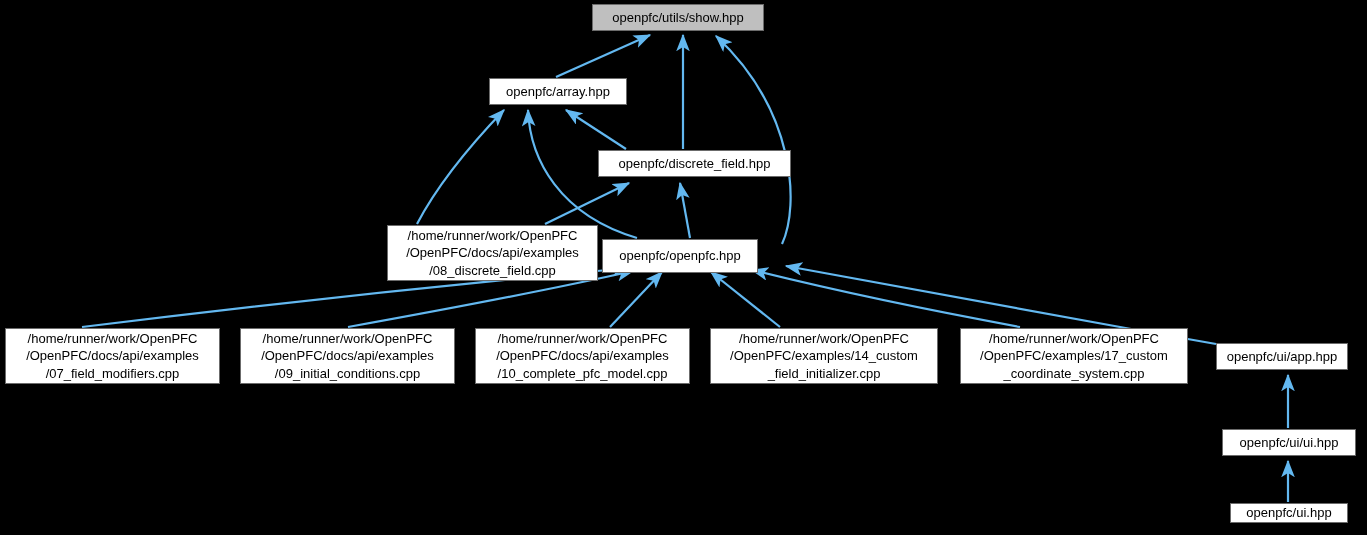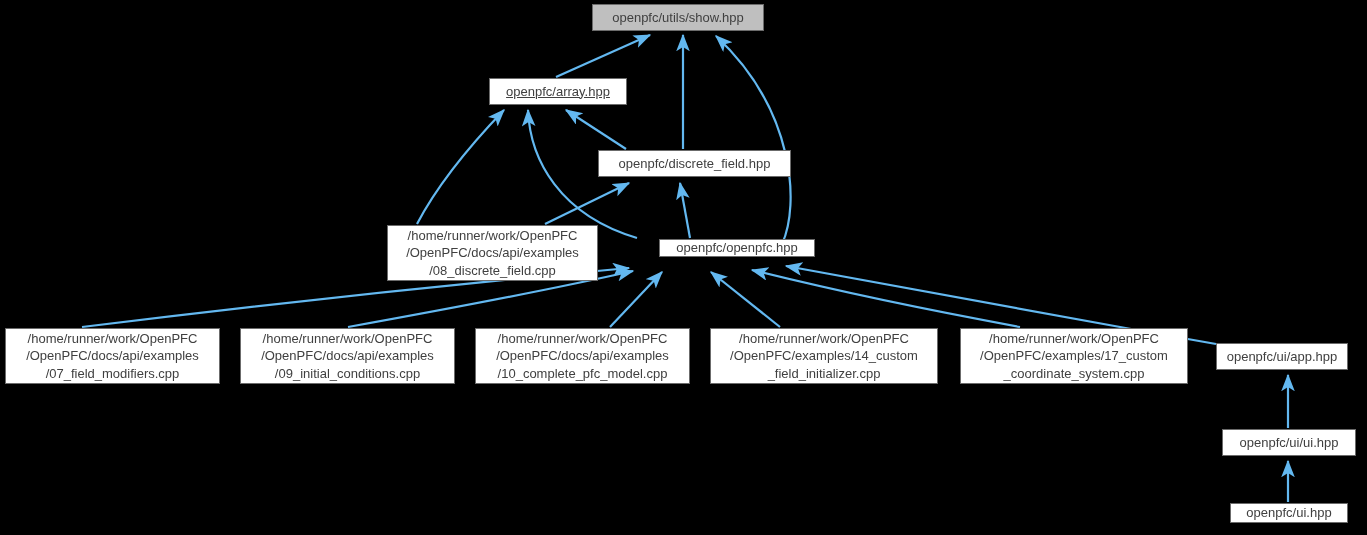--- a/index.html
+++ b/index.html
@@ -27,21 +27,21 @@
     top: 0;
     width: 1367px;
     height: 535px;
     pointer-events: none;
   }
   .node {
     position: absolute;
     box-sizing: border-box;
     border: 1px solid #6b6b6b;
     background: #ffffff;
-    color: #404040;
+    color: #000000;
     font-size: 13px;
     line-height: 17.5px;
     text-align: center;
     display: flex;
     align-items: center;
     justify-content: center;
     white-space: pre-line;
     letter-spacing: 0px;
   }
   .node.root {
@@ -81,26 +81,26 @@
     <path d="M348,327 C470,305 580,283 633,271" fill="none" stroke="#63b8f0" stroke-width="2.2" marker-end="url(#arrowhead)"></path>
     <path d="M610,327 L662,272" fill="none" stroke="#63b8f0" stroke-width="2.2" marker-end="url(#arrowhead)"></path>
     <path d="M780,327 L711,272" fill="none" stroke="#63b8f0" stroke-width="2.2" marker-end="url(#arrowhead)"></path>
     <path d="M1020,327 C900,305 800,282 752,270" fill="none" stroke="#63b8f0" stroke-width="2.2" marker-end="url(#arrowhead)"></path>
     <path d="M1216,344 C1050,315 860,280 786,266" fill="none" stroke="#63b8f0" stroke-width="2.2" marker-end="url(#arrowhead)"></path>
 
     <path d="M1288,428 L1288,375" fill="none" stroke="#63b8f0" stroke-width="2.2" marker-end="url(#arrowhead)"></path>
     <path d="M1288,502 L1288,461" fill="none" stroke="#63b8f0" stroke-width="2.2" marker-end="url(#arrowhead)"></path>
   </svg>
 <div class="node root" style="left: 592px; top: 4px; width: 172px; height: 27px; border-color: rgb(107, 107, 107); background: rgb(191, 191, 191);"><span class="label">openpfc/utils/show.hpp</span></div>
-    <div class="node" style="left: 489px; top: 78px; width: 138px; height: 27px; border-color: rgb(107, 107, 107); background: rgb(255, 255, 255); text-decoration: underline;"><span class="label">openpfc/array.hpp</span></div>
+    <div class="node" style="left: 489px; top: 78px; width: 138px; height: 27px; border-color: rgb(107, 107, 107); background: rgb(255, 255, 255);"><span class="label">openpfc/array.hpp</span></div>
     <div class="node" style="left: 581px; top: 150px; width: 193px; height: 27px; border-color: rgb(107, 107, 107); background: rgb(255, 255, 255); margin-left: 17px;"><span class="label">openpfc/discrete_field.hpp</span></div>
     <div class="node" style="left: 387px; top: 225px; width: 211px; height: 56px; border-color: rgb(107, 107, 107); background: rgb(255, 255, 255);"><span class="label">/home/runner/work/OpenPFC
 /OpenPFC/docs/api/examples
 /08_discrete_field.cpp</span></div>
-    <div class="node" style="left: 659px; top: 239px; width: 156px; height: 18px; border-color: rgb(107, 107, 107); background: rgb(255, 255, 255);"><span class="label">openpfc/openpfc.hpp</span></div>
+    <div class="node" style="left: 602px; top: 239px; width: 156px; height: 34px; border-color: rgb(107, 107, 107); background: rgb(255, 255, 255);"><span class="label">openpfc/openpfc.hpp</span></div>
     <div class="node" style="left: 5px; top: 328px; width: 215px; height: 56px; border-color: rgb(107, 107, 107); background: rgb(255, 255, 255);"><span class="label">/home/runner/work/OpenPFC
 /OpenPFC/docs/api/examples
 /07_field_modifiers.cpp</span></div>
     <div class="node" style="left: 240px; top: 328px; width: 215px; height: 56px; border-color: rgb(107, 107, 107); background: rgb(255, 255, 255);"><span class="label">/home/runner/work/OpenPFC
 /OpenPFC/docs/api/examples
 /09_initial_conditions.cpp</span></div>
     <div class="node" style="left: 475px; top: 328px; width: 215px; height: 56px; border-color: rgb(107, 107, 107); background: rgb(255, 255, 255);"><span class="label">/home/runner/work/OpenPFC
 /OpenPFC/docs/api/examples
 /10_complete_pfc_model.cpp</span></div>
     <div class="node" style="left: 710px; top: 328px; width: 228px; height: 56px; border-color: rgb(107, 107, 107); background: rgb(255, 255, 255);"><span class="label">/home/runner/work/OpenPFC

